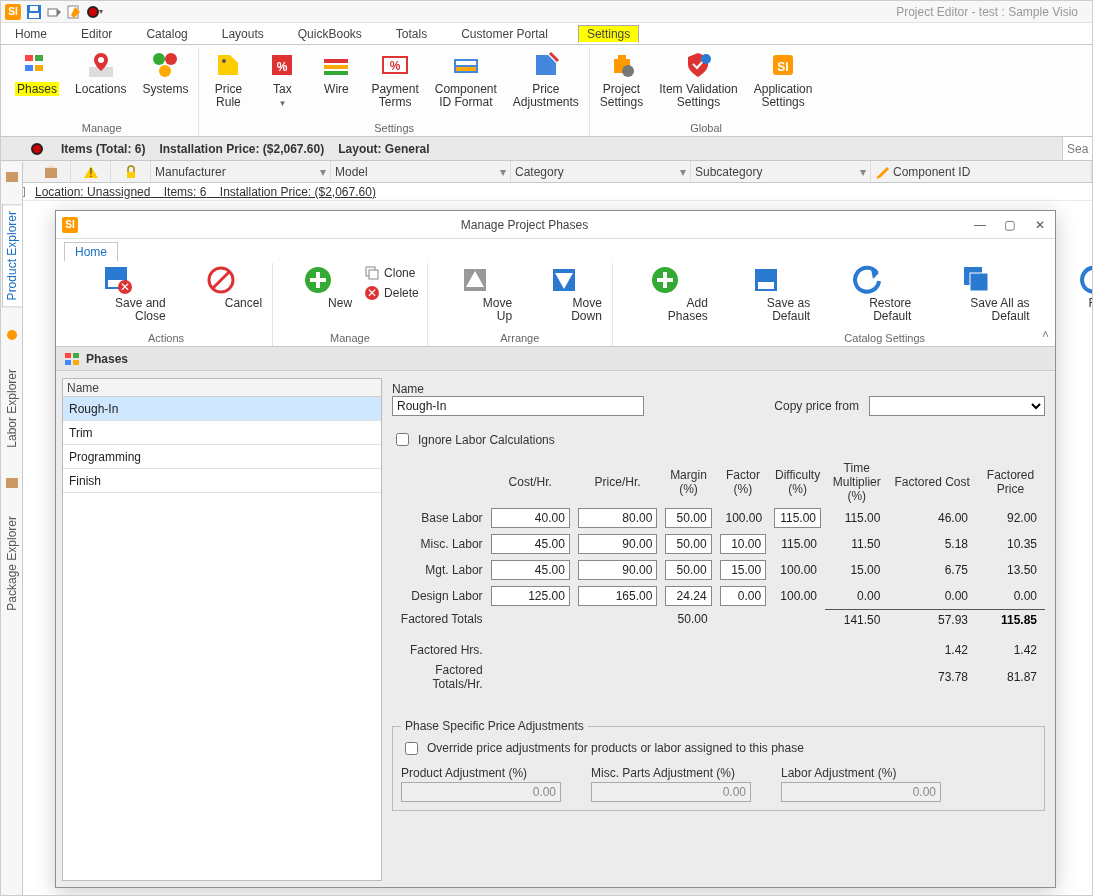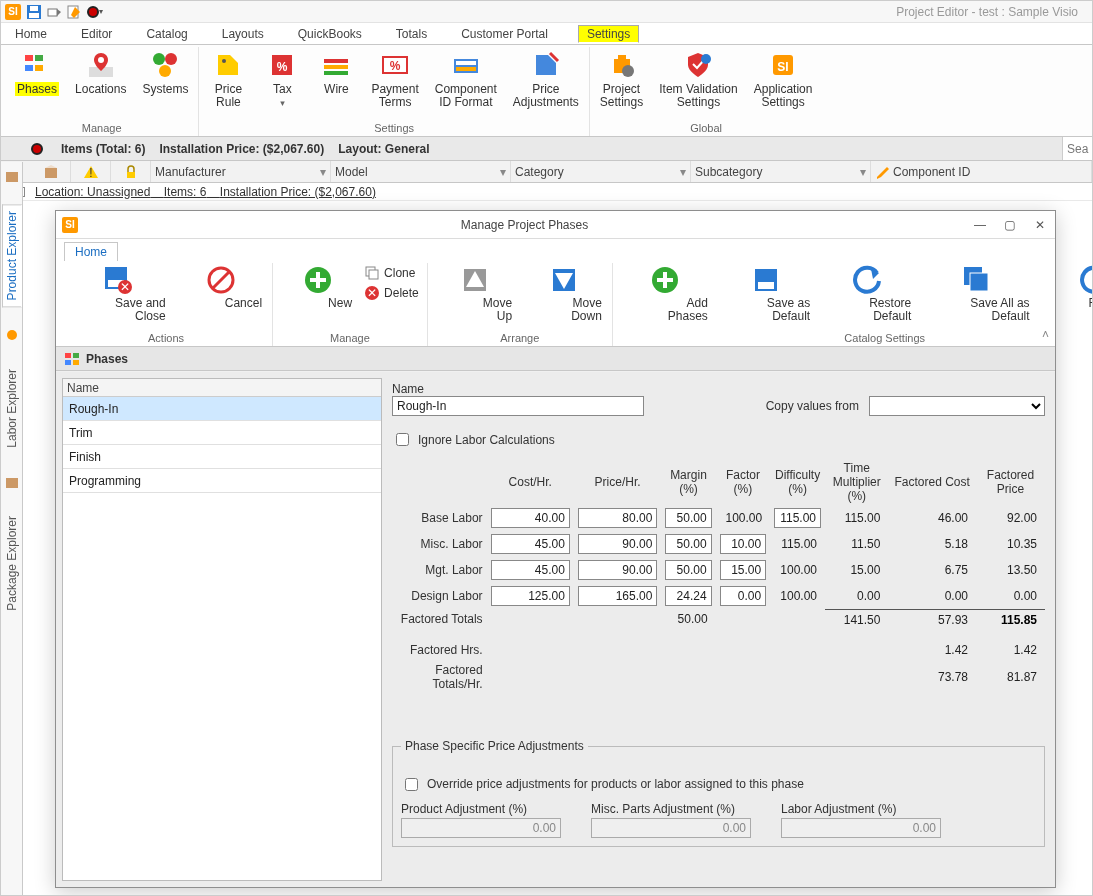--- a/index.html
+++ b/index.html
@@ -94,21 +94,21 @@
 
   table.grid { border-collapse:collapse; width:100%;}
   table.grid th { font-weight:400; color:#333; text-align:center; padding:2px 4px;}
   table.grid td { padding:3px 4px;}
   table.grid td.lbl { text-align:right; color:#333; white-space:nowrap;}
   table.grid td.val { text-align:right; color:#222; padding-right:8px;}
   table.grid td.valb { text-align:right; color:#000; font-weight:700; padding-right:8px;}
   table.grid input.num { width:100%; height:20px; border:1px solid #888; text-align:right; padding:0 4px; background:#fff; color:#222;}
   table.grid td.topline { border-top:1px solid #555;}
 
-  .adjbox { border:1px solid #bbb; margin-top:52px; padding:20px 8px 8px 8px; position:relative; background:#ececec;}
+  .adjbox { border:1px solid #bbb; margin-top:32px; padding:4px 8px 8px 8px; position:relative; background:#ececec;}
   .adjbox .boxtitle { position:absolute; top:-8px; left:8px; background:#ececec; padding:0 4px; color:#333;}
   .adjbox .chkrow2 { display:flex; align-items:center; gap:6px; margin:8px 0;}
   .adjbox .adjgrid { display:flex; gap:30px;}
   .adjbox .adjcol { display:flex; flex-direction:column; gap:2px; width:160px;}
   .adjbox input.num2 { height:20px; border:1px solid #aaa; background:#efefef; color:#888; text-align:right; padding:0 4px;}
 
   
   svg { display:block; }
 </style>
 </head>
@@ -539,29 +539,29 @@
           <rect x="9" y="9" width="6" height="5" fill="#fa0"></rect>
         </svg>
       <b>Phases</b>
     </div>
 
     <div class="dlg-body">
       <div class="phaselist">
         <div class="plhdr">Name</div>
         <div class="pli sel">Rough-In</div>
         <div class="pli">Trim</div>
+        <div class="pli">Programming</div>
         <div class="pli">Finish</div>
-        <div class="pli">Programming</div>
       </div>
 
       <div class="detail">
         <label class="small">Name</label>
         <div class="row1">
           <input class="txt" style="width: 252px;" value="Rough-In">
-          <span class="copylbl">Copy values from</span>
+          <span class="copylbl">Copy price from</span>
           <select></select>
         </div>
         <div class="chkrow">
           <input type="checkbox" style="">
           <span>Ignore Labor Calculations</span>
         </div>
 
         <table class="grid">
           <colgroup>
               <col style="width:95px">

